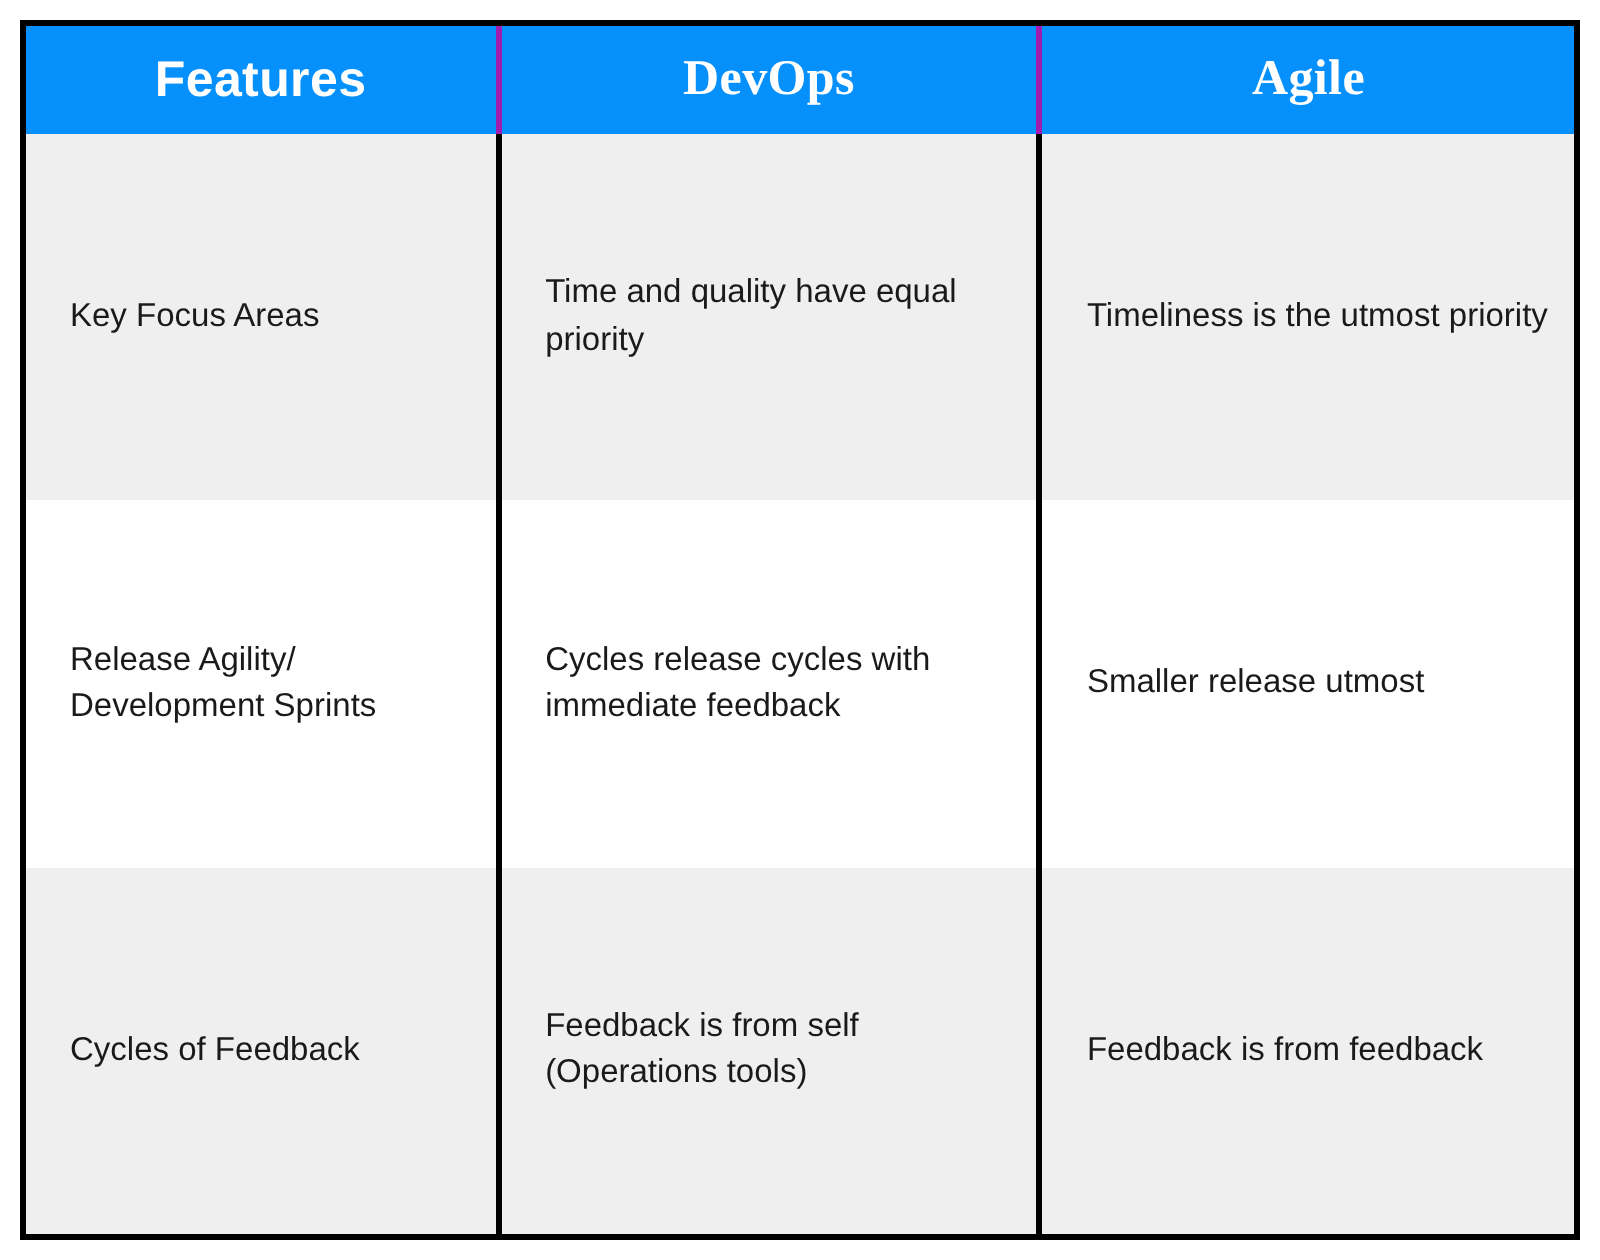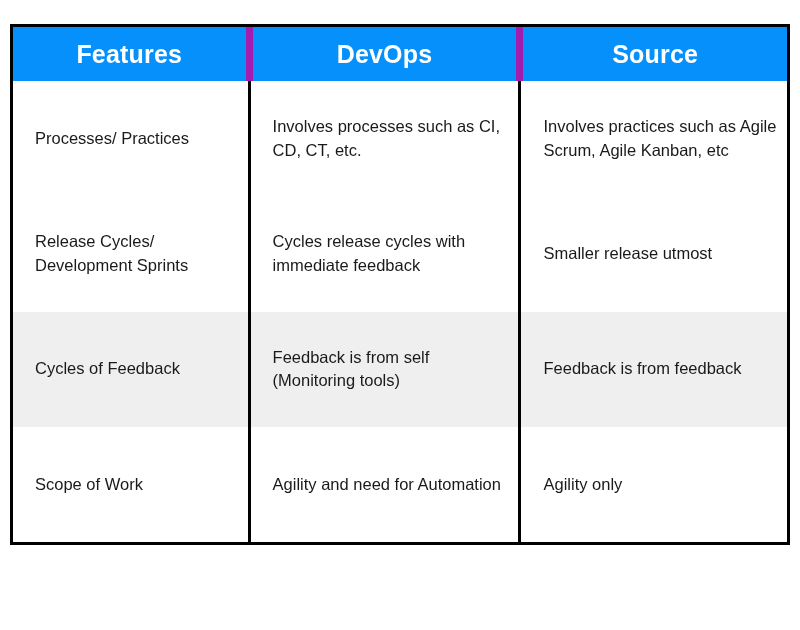--- a/index.html
+++ b/index.html
@@ -10,23 +10,23 @@
   body {
     width: 800px;
     height: 630px;
     font-family: "Liberation Sans", sans-serif;
     overflow: hidden;
   }
 
   #comparison-table-wrap {
     position: absolute;
     left: 10px;
-    top: 24px;
+    top: 10px;
     width: 780px;
-    height: 521px;
+    height: 610px;
     box-sizing: border-box;
     border: 3px solid #000000;
     background: #ffffff;
   }
 
   table.cmp {
     width: 100%;
     height: 100%;
     border-collapse: collapse;
     table-layout: fixed;
@@ -41,21 +41,21 @@
     background: #0590fc;
     color: #ffffff;
     font-size: 25px;
     font-weight: bold;
     text-align: center;
     vertical-align: middle;
     padding: 0;
     border: 0;
     letter-spacing: 0.2px;
   }
-  thead th.div-l { border-left: 7px solid #a21caf; }
+  thead th.div-l { border-left: 3px solid #a21caf; font-family: Liberation Serif, serif; }
 
   tbody td {
     padding: 0 0 0 22px;
     font-size: 16.5px;
     color: #1a1a1a;
     line-height: 1.42;
     vertical-align: middle;
     text-align: left;
     border: 0;
     height: 92px;
@@ -74,63 +74,52 @@
   <table class="cmp">
     <colgroup>
       <col class="c-feature">
       <col class="c-devops">
       <col class="c-agile">
     </colgroup>
     <thead>
       <tr>
         <th>Features</th>
         <th class="div-l">DevOps</th>
-        <th class="div-l">Source</th>
+        <th class="div-l">Agile</th>
       </tr>
     </thead>
     <tbody>
-      <tr class="plain">
+      <tr class="shade">
         <td>
-            <span class="cell-text">Processes/ Practices</span>
+            <span class="cell-text">Key Focus Areas</span>
           </td>
         <td class="div-l">
-            <span class="cell-text">Involves processes such as CI, CD, CT, etc.</span>
+            <span class="cell-text">Time and quality have equal priority</span>
           </td>
         <td class="div-l">
-            <span class="cell-text">Involves practices such as Agile Scrum, Agile Kanban, etc</span>
+            <span class="cell-text">Timeliness is the utmost priority</span>
           </td>
       </tr>
       <tr class="plain">
         <td>
-            <span class="cell-text">Release Cycles/ Development Sprints</span>
+            <span class="cell-text">Release Agility/ Development Sprints</span>
           </td>
         <td class="div-l">
             <span class="cell-text">Cycles release cycles with immediate feedback</span>
           </td>
         <td class="div-l">
             <span class="cell-text">Smaller release utmost</span>
           </td>
       </tr>
       <tr class="shade">
         <td>
             <span class="cell-text">Cycles of Feedback</span>
           </td>
         <td class="div-l">
-            <span class="cell-text">Feedback is from self (Monitoring tools)</span>
+            <span class="cell-text">Feedback is from self (Operations tools)</span>
           </td>
         <td class="div-l">
             <span class="cell-text">Feedback is from feedback</span>
-          </td>
-      </tr>
-      <tr class="plain">
-        <td>
-            <span class="cell-text">Scope of Work</span>
-          </td>
-        <td class="div-l">
-            <span class="cell-text">Agility and need for Automation</span>
-          </td>
-        <td class="div-l">
-            <span class="cell-text">Agility only</span>
           </td>
       </tr>
     </tbody>
   </table>
 </div>
 
 </body></html>

